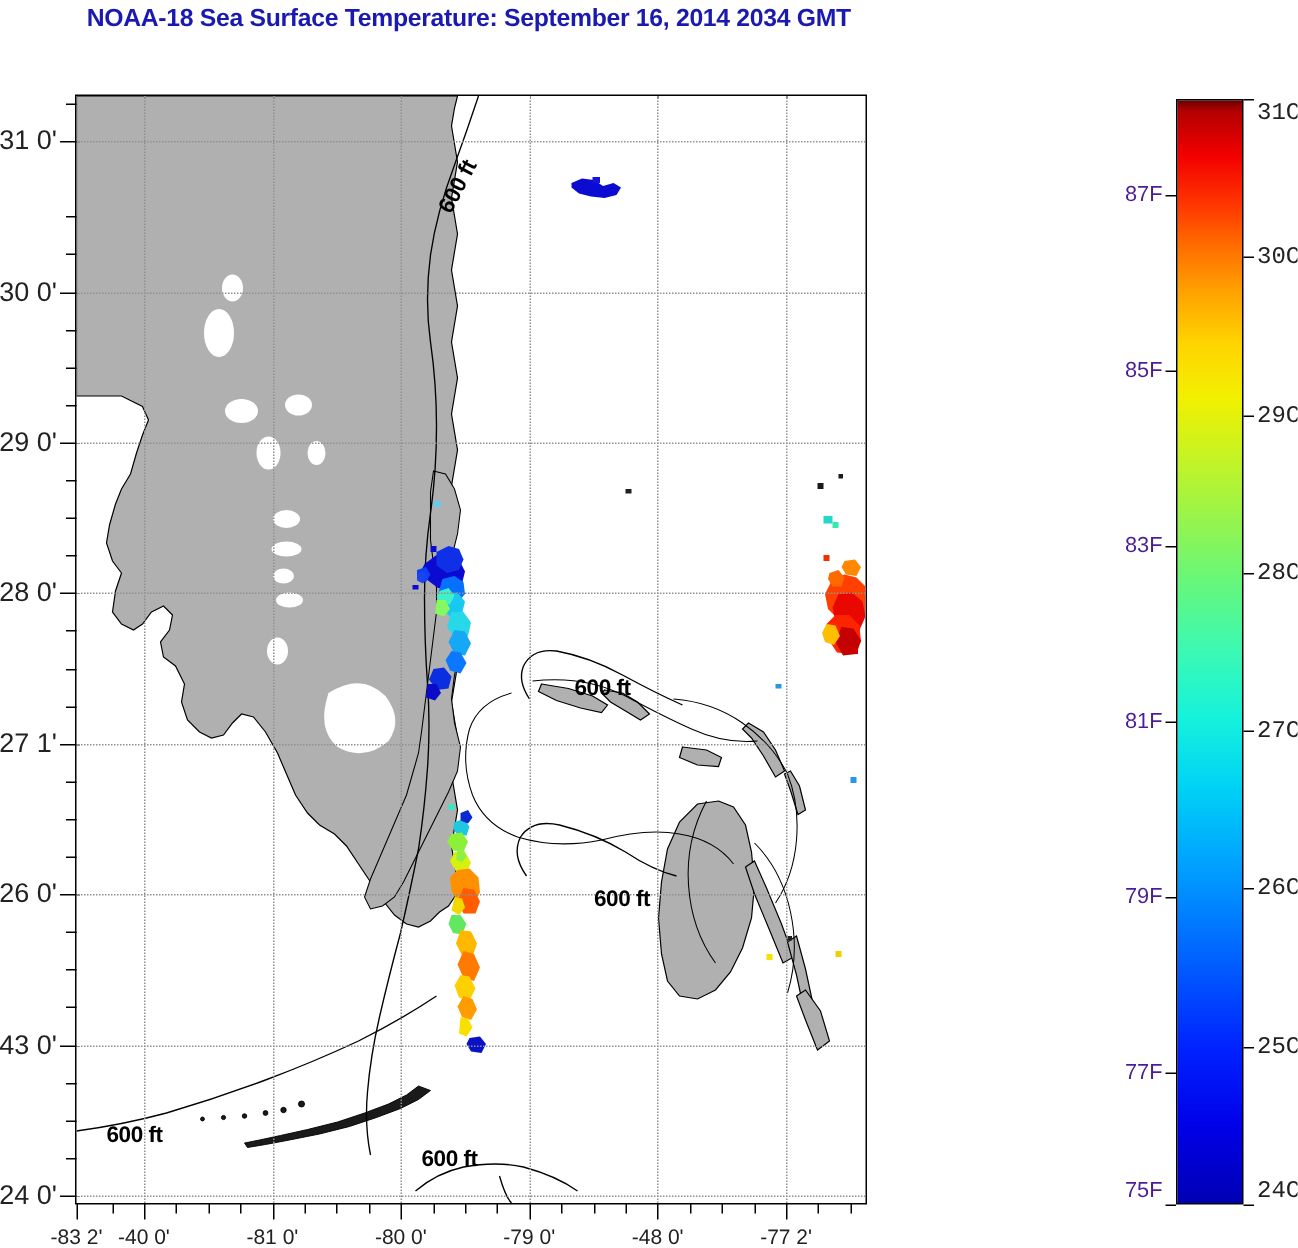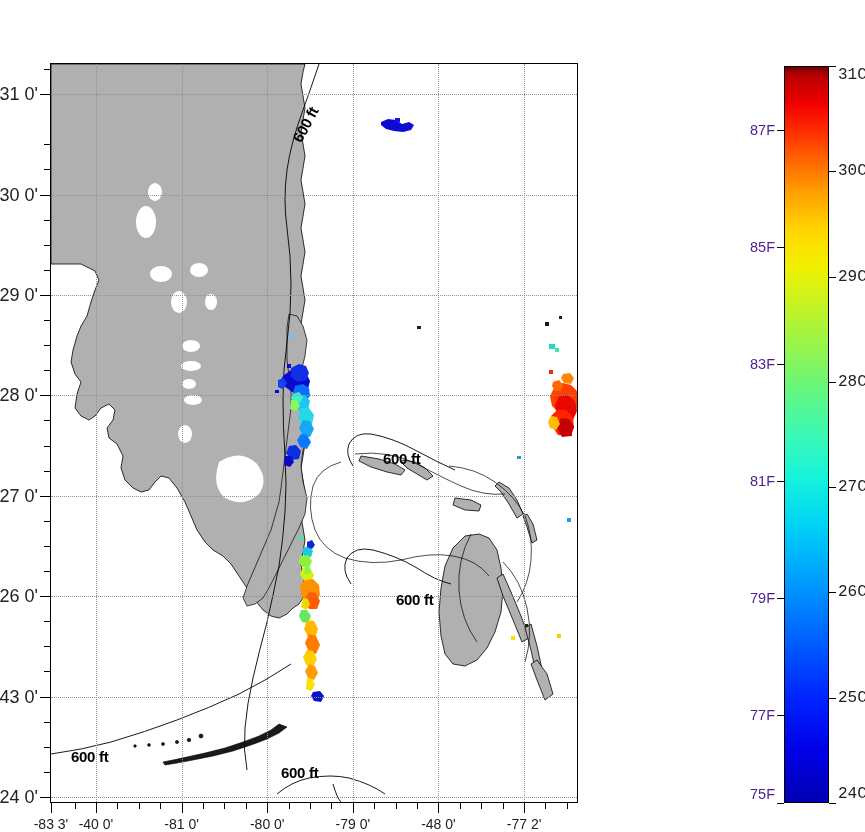--- a/index.html
+++ b/index.html
@@ -66,20 +66,21 @@
   .cb-tick-l{position:absolute;right:100%;height:0;width:7px;border-top:1.3px solid #000;}
   .cb-label-r{position:absolute;left:100%;margin-left:9px;transform:translateY(-50%);
               font-size:16px;color:#222;white-space:nowrap;font-family:Liberation Mono, monospace;}
   .cb-label-l{position:absolute;right:100%;margin-right:9px;transform:translateY(-50%);
               font-size:14.5px;color:#4c1d95;white-space:nowrap;}
 </style>
 </head>
 <body>
 
 <div id="title-block">
+  <div class="title-line" id="title-line-1">NOAA-18 Sea Surface Temperature:  September 16, 2014 2034 GMT</div>
 </div>
 
 <div id="map-frame">
   <div id="map-clip">
     <svg id="map-svg" width="526" height="738" viewBox="0 0 526 738">
 
       <g>
         <path fill="#b0b0b0" stroke="#000" stroke-width="0.8" d="M0,200 L30,200 L44,207 L48,216 L44,226 L40,238 L36,252 L30,262 L26,272
              L22,286 L20,298 L24,310 L30,318 L26,330 L24,344 L30,352 L38,356 L44,352
              L50,344 L58,340 L64,346 L62,356 L56,364 L58,374 L66,380 L72,392 L70,404
@@ -277,21 +278,21 @@
   <div class="tick-x-minor" style="left:53.32%"></div>
   <div class="tick-x-minor" style="left:61.46%"></div>
   <div class="tick-x-minor" style="left:65.53%"></div>
   <div class="tick-x-minor" style="left:69.59%"></div>
   <div class="tick-x-minor" style="left:77.73%"></div>
   <div class="tick-x-minor" style="left:81.80%"></div>
   <div class="tick-x-minor" style="left:85.87%"></div>
   <div class="tick-x-minor" style="left:94.01%"></div>
   <div class="tick-x-minor" style="left:98.08%"></div>
 
-  <div class="xlabel" style="left:0%">-83 3'</div>
+  <div class="xlabel" style="left:0%">-83 2'</div>
   <div class="xlabel" style="left:8.55%">-40 0'</div>
   <div class="xlabel" style="left:24.83%">-81 0'</div>
   <div class="xlabel" style="left:41.11%">-80 0'</div>
   <div class="xlabel" style="left:57.39%">-79 0'</div>
   <div class="xlabel" style="left:73.66%">-48 0'</div>
   <div class="xlabel" style="left:89.94%">-77 2'</div>
 
   <div class="tick-y-major" style="top:4.08%"></div>
   <div class="tick-y-major" style="top:17.69%"></div>
   <div class="tick-y-major" style="top:31.29%"></div>
@@ -320,21 +321,21 @@
   <div class="tick-y-minor" style="top:78.91%"></div>
   <div class="tick-y-minor" style="top:82.31%"></div>
   <div class="tick-y-minor" style="top:89.12%"></div>
   <div class="tick-y-minor" style="top:92.52%"></div>
   <div class="tick-y-minor" style="top:95.92%"></div>
 
   <div class="ylabel" style="top:4.08%">31 0'</div>
   <div class="ylabel" style="top:17.69%">30 0'</div>
   <div class="ylabel" style="top:31.29%">29 0'</div>
   <div class="ylabel" style="top:44.90%">28 0'</div>
-  <div class="ylabel" style="top:58.50%">27 0'</div>
+  <div class="ylabel" style="top:58.50%">27 1'</div>
   <div class="ylabel" style="top:72.11%">26 0'</div>
   <div class="ylabel" style="top:85.71%">43 0'</div>
   <div class="ylabel" style="top:99.32%">24 0'</div>
 
   <div class="contour-label" style="left:238px;top:73px;transform:rotate(-62deg);transform-origin:left top;">600 ft</div>
   <div class="contour-label" style="left:332px;top:386px;">600 ft</div>
   <div class="contour-label" style="left:345px;top:527px;">600 ft</div>
   <div class="contour-label" style="left:20px;top:684px;">600 ft</div>
   <div class="contour-label" style="left:230px;top:700px;">600 ft</div>
 </div>

